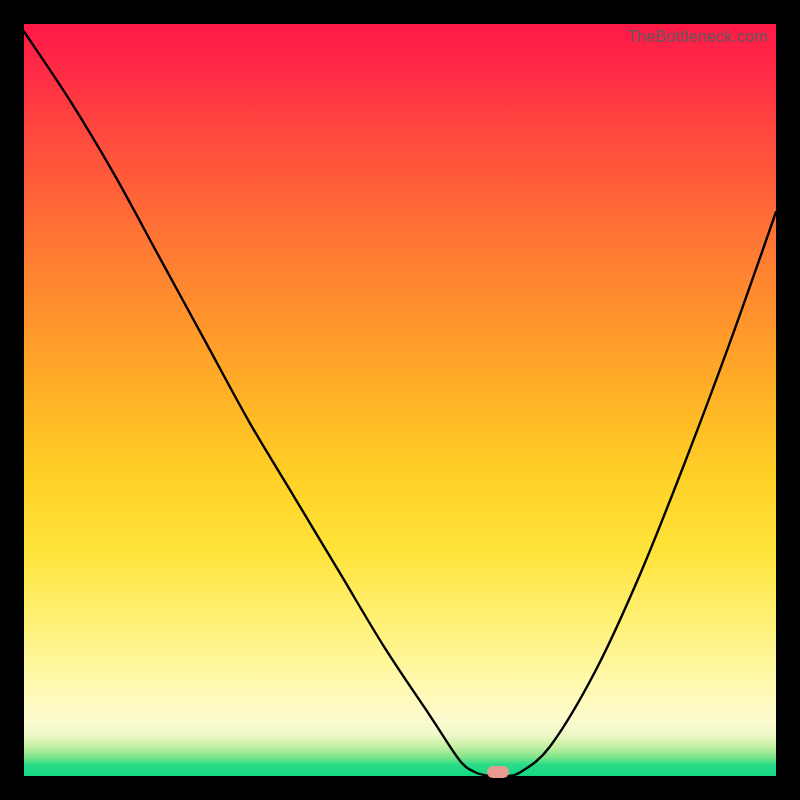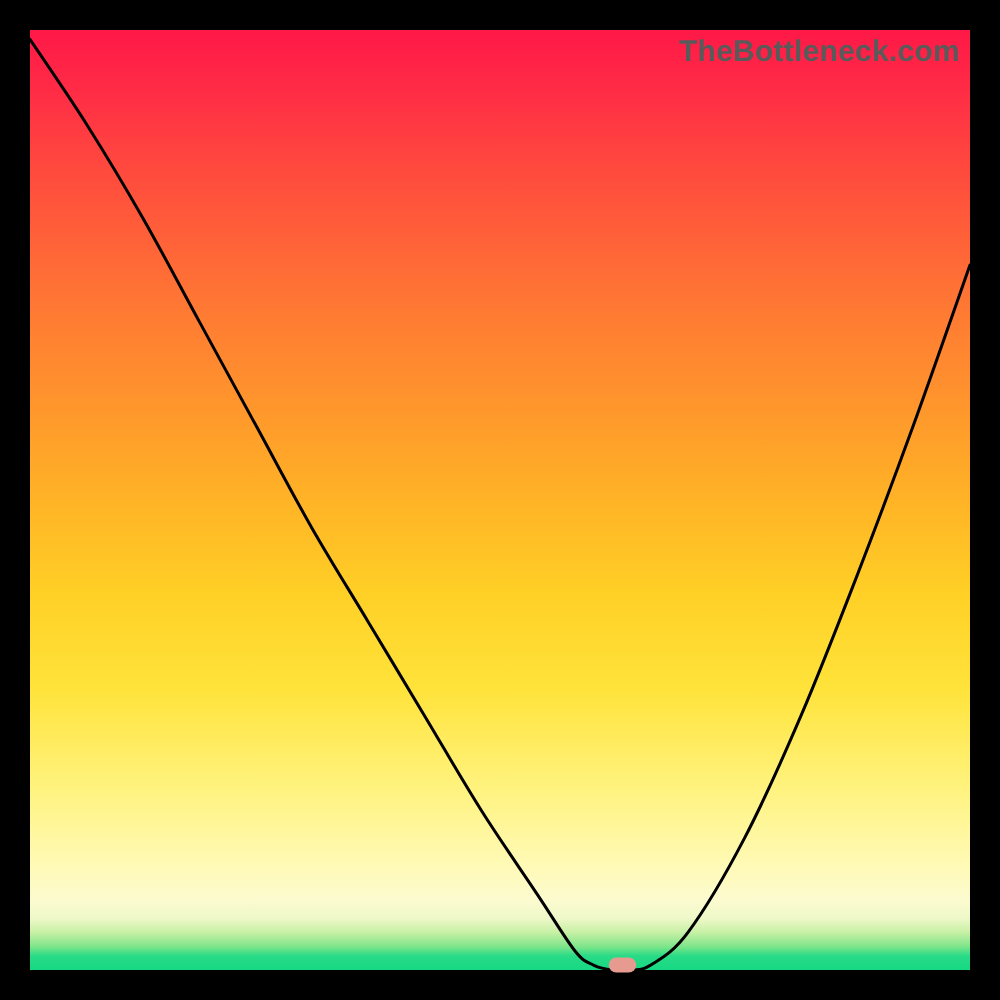--- a/index.html
+++ b/index.html
@@ -42,22 +42,22 @@
       #c7f0a5 96%,
       #7fe58a 97.5%,
       #29db87 98.5%,
       #16d882 100%
     );
   }
   .watermark {
     position: absolute;
     top: 4px;
     right: 8px;
-    font-size: 24px;
-    font-weight: 700;
+    font-size: 16px;
+    font-weight: 400;
     color: #5a5a5a;
     letter-spacing: 0.2px;
     user-select: none;
   }
   svg.curve {
     position: absolute;
     left: 0;
     top: 0;
     width: 752px;
     height: 752px;

